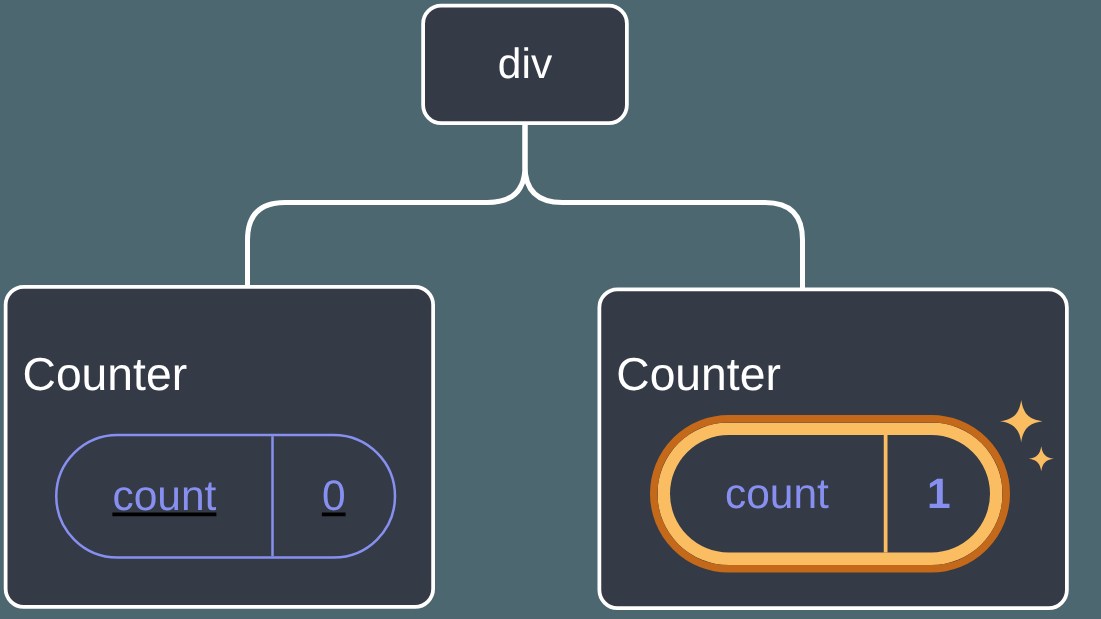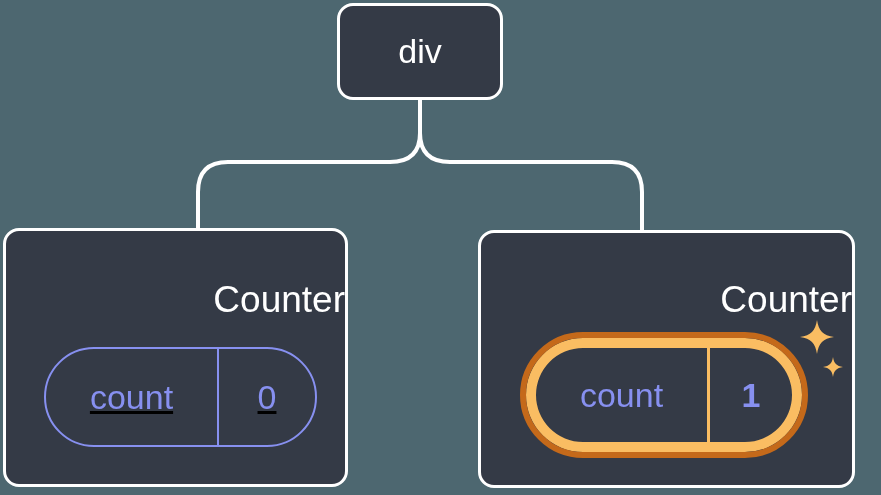--- a/index.html
+++ b/index.html
@@ -34,22 +34,22 @@
   .card {
     position: absolute;
     background: var(--card-background, #343a46);
     border: 3px solid var(--card-border, #ffffff);
     border-radius: 16px;
   }
   .card-left  { left: 3px;   top: 228px; width: 345px; height: 259px; }
   .card-right { left: 478px; top: 230px; width: 377px; height: 258px; }
 
   .card-title {
-    position: absolute; left: 0; width: 100%;
-    text-align: right;
+    position: absolute; left: 12px; width: 100%;
+    text-align: left;
     color: var(--title-text, #ffffff);
     font-size: 37px;
     line-height: 44px;
   }
   .card-left  .card-title { top: 47px; }
   .card-right .card-title { top: 45px; }
 
   .pill { position: absolute; border-radius: 999px; text-decoration: underline; }
 
   .pill-purple {

